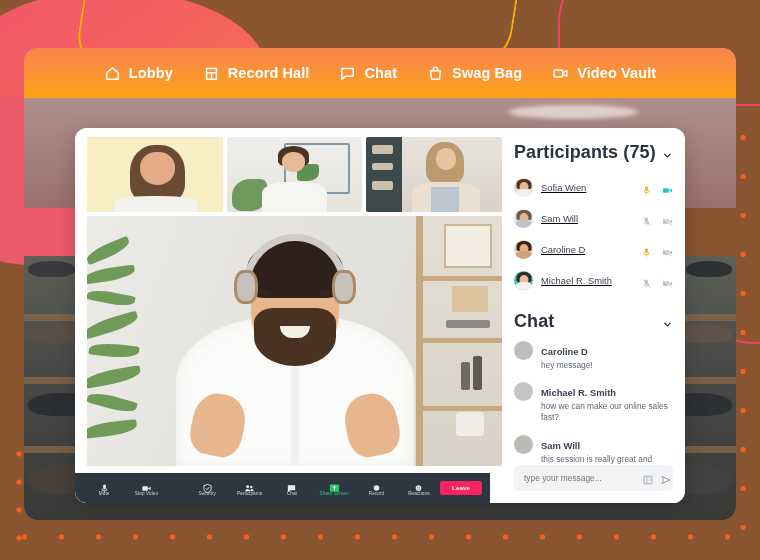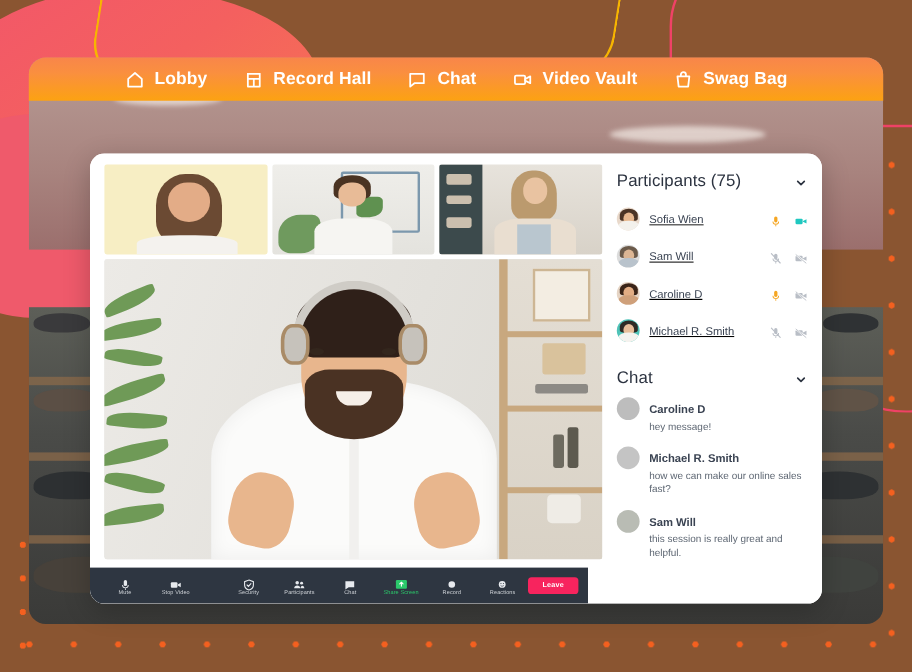--- a/index.html
+++ b/index.html
@@ -68,21 +68,21 @@
   .aud-screen{position:absolute;left:14%;top:30%;width:62%;height:22%;
     background:linear-gradient(180deg,#123a5c 0%,#0d2f4d 100%);}
   .aud-seats{position:absolute;left:0;top:44%;width:100%;height:56%;
     background:linear-gradient(180deg,#5d5f58 0%,#4a4b48 40%,#3a3a38 100%);}
   .crowd-row{position:absolute;width:100%;display:flex;gap:4px;padding:0 4px;box-sizing:border-box;}
   .head{flex:1 1 auto;border-radius:48% 48% 40% 40%;}
   .bench{position:absolute;width:100%;height:7px;background:#8b6a4a;opacity:.75;}
 
   
   .navbar{
-    position:absolute;left:24px;top:48px;width:712px;height:36px;
+    position:absolute;left:24px;top:48px;width:712px;height:50px;
     background:linear-gradient(180deg,#f8864a 0%,#fa8f3f 35%,#fca212 100%);
     border-radius:14px 14px 0 0;
     display:flex;align-items:center;justify-content:center;gap:4px;
     box-sizing:border-box;
   }
   .nav-item{
     display:flex;align-items:center;gap:8px;
     padding:7px 13px;border-radius:9px;
     color:#ffffff;font-size:14.5px;font-weight:700;letter-spacing:.1px;
     cursor:pointer;white-space:nowrap;
@@ -162,21 +162,21 @@
   .tb-gap{width:20px;}
   .tb-spacer{flex:1;}
   .leave-btn{
     background:#f7245e;color:#fff;font-size:6px;font-weight:700;
     border-radius:3px;padding:4px 12px;cursor:pointer;letter-spacing:.2px;
   }
 
   
   .side{width:183px;background:#fff;box-sizing:border-box;padding:14px 12px 10px 12px;position:relative;}
   .sec-head{display:flex;align-items:center;justify-content:space-between;}
-  .sec-title{font-size:14px;font-weight:400;color:#2c3340;letter-spacing:.1px;}
+  .sec-title{font-size:18px;font-weight:700;color:#2c3340;letter-spacing:.1px;}
   .chev{width:11px;height:11px;flex:none;cursor:pointer;}
 
   .p-list{margin-top:9px;text-decoration:underline;}
   .p-row{display:flex;align-items:center;gap:8px;height:31px;}
   .av{width:19px;height:19px;border-radius:50%;flex:none;overflow:hidden;position:relative;background:#ddd;}
   .av .ah{position:absolute;left:50%;transform:translateX(-50%);top:1px;width:15px;height:10px;border-radius:50% 50% 20% 20%;}
   .av .af{position:absolute;left:50%;transform:translateX(-50%);top:4px;width:9px;height:10px;border-radius:50%;}
   .av .ab{position:absolute;left:50%;transform:translateX(-50%);bottom:0;width:17px;height:8px;border-radius:50% 50% 0 0;}
   .p-name{flex:1;font-size:9.4px;color:#3a4352;white-space:nowrap;overflow:hidden;}
   .p-icons{display:flex;gap:10px;align-items:center;}
@@ -309,35 +309,35 @@
         <svg viewBox="0 0 24 24" width="17" height="17" fill="none" stroke="#fff" stroke-width="2.1" stroke-linejoin="round">
             <path d="M4 5h16v11H9l-5 4z"></path>
           </svg>
       </span>
       <span>Chat</span>
     </div>
 
     <div class="nav-item">
       <span class="nav-ico">
         <svg viewBox="0 0 24 24" width="17" height="17" fill="none" stroke="#fff" stroke-width="2.1" stroke-linejoin="round">
+            <path d="M5 8h14l-1.4 12H6.4z"></path>
+            <path d="M9 8V6a3 3 0 0 1 6 0v2"></path>
+          </svg>
+      </span>
+      <span>Swag Bag</span>
+    </div>
+
+    <div class="nav-item">
+      <span class="nav-ico">
+        <svg viewBox="0 0 24 24" width="17" height="17" fill="none" stroke="#fff" stroke-width="2.1" stroke-linejoin="round">
             <rect x="3" y="7" width="12" height="10" rx="1.5"></rect>
             <path d="M15 11l6-3v8l-6-3z"></path>
           </svg>
       </span>
       <span>Video Vault</span>
-    </div>
-
-    <div class="nav-item">
-      <span class="nav-ico">
-        <svg viewBox="0 0 24 24" width="17" height="17" fill="none" stroke="#fff" stroke-width="2.1" stroke-linejoin="round">
-            <path d="M5 8h14l-1.4 12H6.4z"></path>
-            <path d="M9 8V6a3 3 0 0 1 6 0v2"></path>
-          </svg>
-      </span>
-      <span>Swag Bag</span>
     </div>
   </nav>
 
   <div class="card">
 
     <div class="video-col">
 
       <div class="thumbs">
         <div class="thumb t1">
           <span class="hair"></span>
@@ -668,19 +668,33 @@
               <span class="ah" style="background:#4a3a2a"></span><span class="af" style="background:#e0b88f"></span><span class="ab" style="background:#5a6470"></span>
             </span>
             <span>
               <span class="c-name">Sam Will</span>
               <div class="c-msg">this session is really great and helpful.</div>
             </span>
           </div>
         </div>
       </div>
 
+      <div class="composer">
+        <input type="text" placeholder="type your message..." style="">
+        <span class="cm-ico">
+          <svg viewBox="0 0 24 24" width="12" height="12" fill="none" stroke="#9aa2ac" stroke-width="1.8">
+              <rect x="4" y="4.5" width="16" height="15" rx="1.5"></rect>
+              <path d="M8 8.5h3.5M8 12h3.5M8 15.5h3.5M15 8.5h2M15 12h2"></path>
+            </svg>
+        </span>
+        <span class="cm-ico">
+          <svg viewBox="0 0 24 24" width="12" height="12" fill="none" stroke="#8d959f" stroke-width="1.8" stroke-linejoin="round">
+              <path d="M4 5l16 7-16 7 3-7z"></path>
+            </svg>
+        </span>
+      </div>
     </aside>
   </div>
 
   <div class="deco dots-left"></div>
   <div class="deco dots-bottom"></div>
   <div class="deco dots-right"></div>
 </div>
 
 </body></html>

